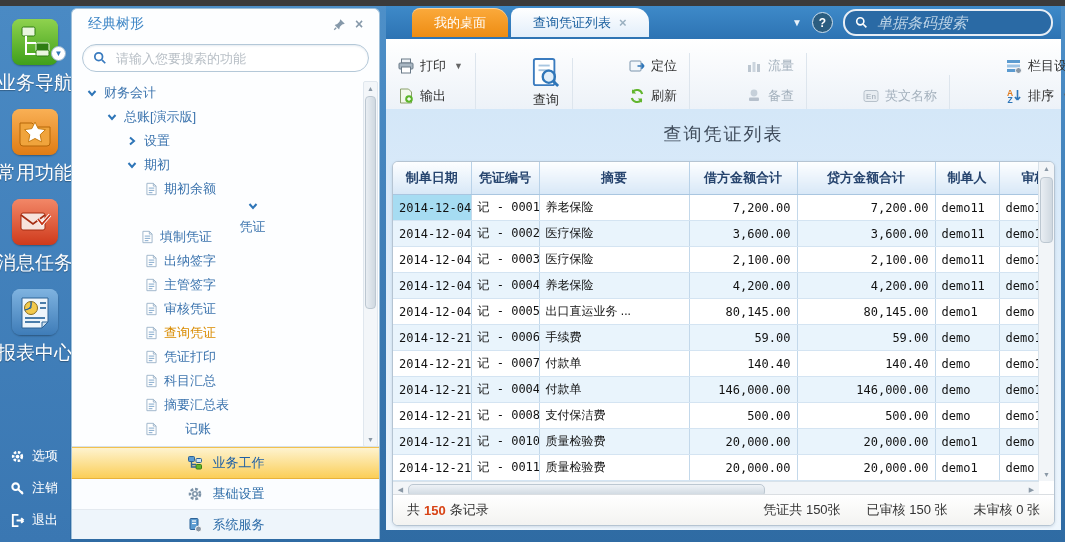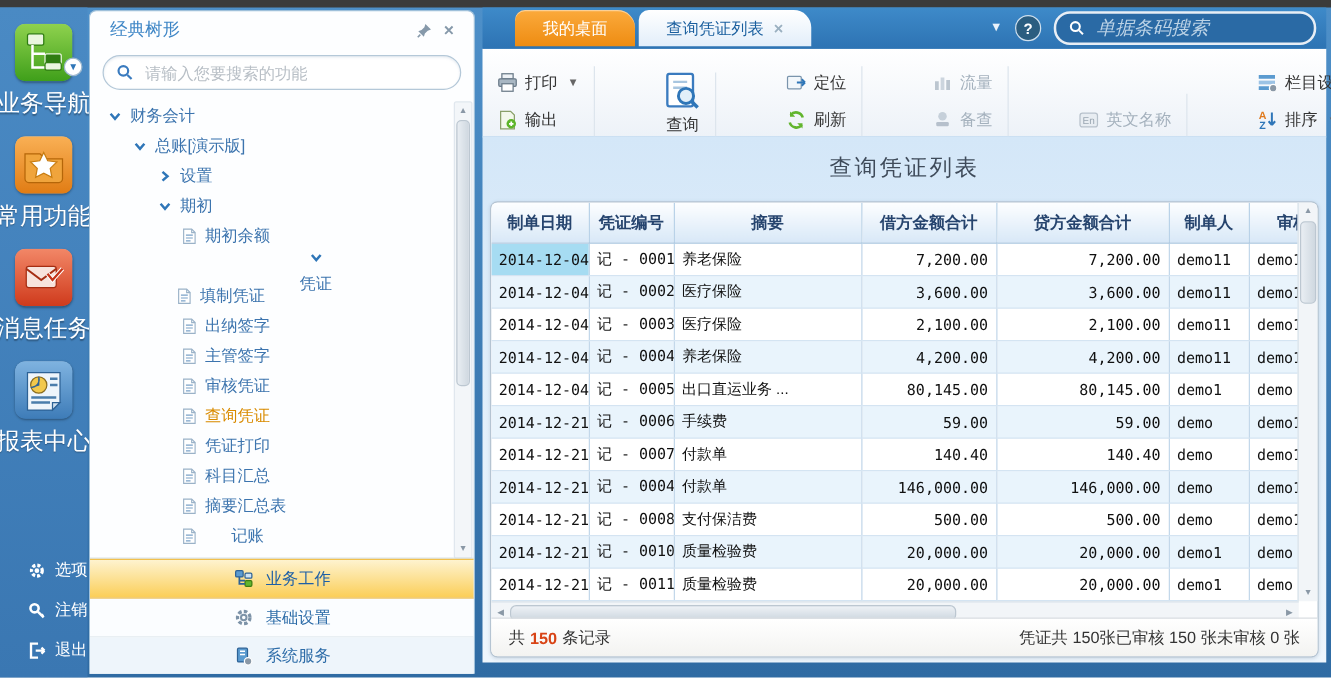--- a/index.html
+++ b/index.html
@@ -13,21 +13,21 @@
   
   .sidebar{position:absolute;left:0;top:6px;bottom:0;width:70px;
     background:linear-gradient(180deg,#4a8ac4,#3a77b2);}
   .side-item{display:flex;flex-direction:column;align-items:center;margin-top:13px;cursor:pointer;}
   .side-item .icon-box{width:46px;height:46px;border-radius:9px;box-shadow:0 1px 2px rgba(0,0,0,.35), inset 0 1px 0 rgba(255,255,255,.5);position:relative;}
   .side-item .lbl{color:#fff;font-size:19px;margin-top:5px;text-shadow:0 1px 1px rgba(0,0,0,.3);white-space:nowrap;}
   .badge{position:absolute;right:-8px;bottom:4px;width:13px;height:13px;border-radius:50%;
     background:#fff;border:1px solid #9db8cf;display:flex;align-items:center;justify-content:center;
     font-size:8px;color:#2f76b8;line-height:1;}
   .side-footer{position:absolute;left:0;bottom:6px;width:70px;}
-  .foot-item{display:flex;align-items:center;gap:7px;padding:7px 0 7px 22px;color:#fff;font-size:13px;cursor:pointer;white-space:nowrap;}
+  .foot-item{display:flex;align-items:center;gap:7px;padding:7px 0 7px 10px;color:#fff;font-size:13px;cursor:pointer;white-space:nowrap;}
   
   .tree-panel{position:absolute;left:71px;top:8px;width:307px;bottom:3px;
     background:#fdfeff;border:1px solid #9fc0da;border-bottom:none;border-radius:6px 6px 0 0;overflow:hidden;}
   .panel-header{height:30px;display:flex;align-items:center;padding:0 10px 0 16px;}
   .panel-title{color:#3e86c6;font-size:14px;flex:1;}
   .panel-hicon{width:20px;height:20px;display:flex;align-items:center;justify-content:center;color:#8699aa;cursor:pointer;}
   .close-x{font-size:14px;font-weight:bold;}
   .search-row{padding:5px 10px 6px 10px;}
   .search-box{height:26px;border:1px solid #b4c8d8;border-radius:14px;background:#fff;
     display:flex;align-items:center;padding:0 10px;gap:7px;box-shadow:inset 0 1px 2px rgba(120,150,180,.2);justify-content:space-between;}
@@ -93,21 +93,21 @@
   td.sel{background:#a6dcf2 !important;}
   .vscroll{position:absolute;right:0;top:0;width:15px;height:319px;background:#f2f5f8;border-left:1px solid #d8e2ea;}
   .vscroll .sb-thumb-v{top:15px;height:64px;}
   .hscroll{position:absolute;left:0;right:15px;top:319px;height:16px;background:#f2f5f8;border-top:1px solid #d8e2ea;display:flex;align-items:center;}
   .hs-arrow{width:15px;text-align:center;font-size:7px;color:#8a98a6;cursor:pointer;}
   .sb-thumb-h{height:11px;width:55%;border-radius:5px;background:linear-gradient(180deg,#eef2f6,#ccd6df);border:1px solid #bcc7d1;cursor:pointer;}
   .statusbar{position:absolute;left:0;right:0;bottom:0;height:30px;background:linear-gradient(180deg,#ffffff,#f3f3f1);
     border-top:1px solid #dadee2;display:flex;align-items:center;padding:0 14px;font-size:13px;color:#333;}
   .statusbar .left{flex:1;display:flex;align-items:center;gap:2px;}
   .statusbar .count{color:#d84315;font-weight:bold;padding:0 2px;}
-  .statusbar .right{display:flex;white-space:nowrap;}
+  .statusbar .right{display:flex;gap:26px;white-space:nowrap;}
   svg{display:block;}
 </style>
 </head>
 <body>
 
 <div class="top-strip"></div>
 
 <div class="sidebar">
   <div id="sidebar-items">
       <div class="side-item">

